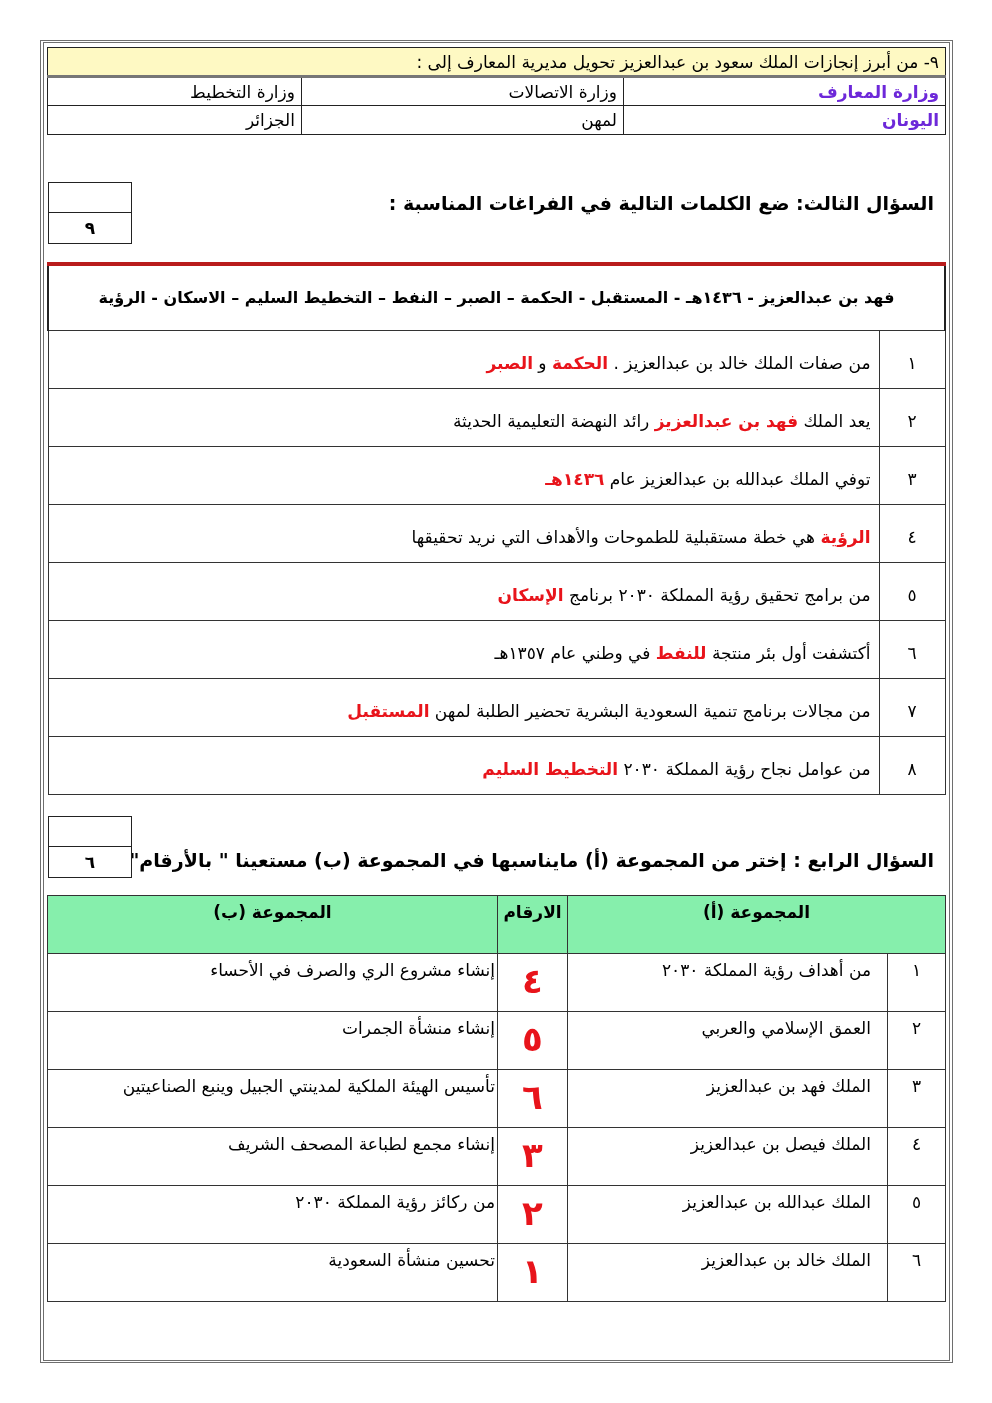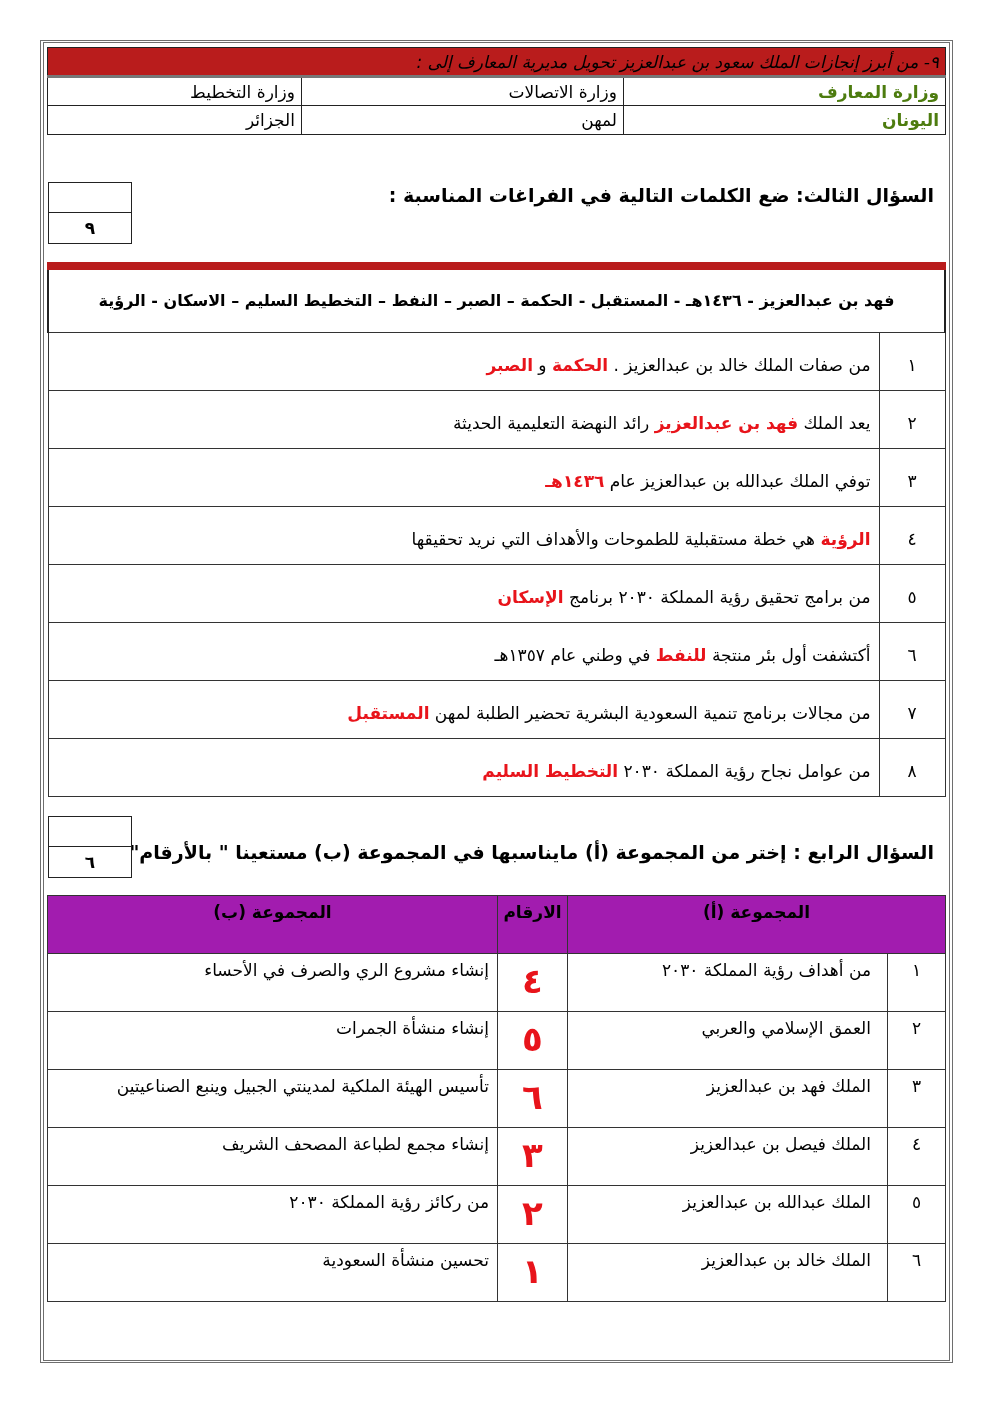--- a/index.html
+++ b/index.html
@@ -14,66 +14,66 @@
 
     
     .mcq {
       position: absolute; left: 47px; top: 47px; width: 899px;
       border-collapse: collapse; direction: rtl;
     }
     .mcq td {
       border: 1px solid #222; height: 29px; padding: 0 6px;
       font-size: 17px; vertical-align: middle; white-space: nowrap;
     }
-    .mcq tr.q-row td { background: #b91c1c; font-style: italic; }
+    .mcq tr.q-row td { background: #fef9c3; }
     .mcq tr.q-row + tr td { border-top: 3px solid #777; }
-    .mcq td.correct { color: #4d7c0f; font-weight: bold; }
+    .mcq td.correct { color: #6d28d9; font-weight: bold; }
 
     
     .section-title {
       position: absolute; right: 58px; font-weight: bold; font-size: 19px;
-      direction: rtl; white-space: nowrap;
+      direction: rtl; white-space: nowrap; margin-top: 8px;
     }
     .score-box {
       position: absolute; left: 48px; width: 84px; border: 1px solid #222;
     }
     .score-box div { height: 30px; border-bottom: 1px solid #222; text-align: center; font-weight: bold; font-size: 17px; line-height: 30px; }
     .score-box div:last-child { border-bottom: none; }
 
     
     .fill-table {
       position: absolute; left: 47px; top: 262px; width: 899px;
       border-collapse: collapse; direction: rtl;
     }
     .fill-table td { border: 1px solid #333; font-size: 17px; vertical-align: middle; }
     .fill-table .bank td {
       height: 66px; text-align: center; font-weight: bold; font-size: 16px;
-      border-top: 8px solid #b91c1c; border-left: 2px solid #222; border-right: 2px solid #222;
+      border-top: 4px solid #b91c1c; border-left: 2px solid #222; border-right: 2px solid #222;
       white-space: nowrap; padding: 0 6px;
     }
     .fill-table .num { width: 66px; text-align: center; }
     .fill-table .row td { height: 58px; padding-top: 8px; }
     .fill-table .sent { padding-right: 8px; white-space: nowrap; }
     .ans { color: #e8141b; font-weight: bold; }
 
     
     .match-table {
       position: absolute; left: 47px; top: 895px; width: 899px;
       border-collapse: collapse; direction: rtl;
     }
     .match-table td, .match-table th { border: 1px solid #333; font-size: 17px; }
     .match-table th {
-      background: #a21caf; height: 58px; vertical-align: top; padding-top: 6px;
+      background: #86efac; height: 58px; vertical-align: top; padding-top: 6px;
       font-weight: bold; font-size: 17px;
     }
     .match-table td { height: 58px; vertical-align: top; padding-top: 6px; white-space: nowrap; }
     .match-table .m-num { width: 58px; text-align: center; }
     .match-table .m-a { width: 320px; padding-right: 16px; }
     .match-table .m-key { width: 70px; text-align: center; color: #e8141b; font-weight: bold; font-size: 34px; padding-top: 0; line-height: 54px; }
-    .match-table .m-b { padding-right: 8px; }
+    .match-table .m-b { padding-right: 2px; }
   </style>
 </head>
 <body>
 
 <div class="page-frame"></div>
 
 <table class="mcq">
   <tbody>
       <tr class="q-row">
     <td colspan="3">٩- من أبرز إنجازات الملك سعود بن عبدالعزيز تحويل مديرية المعارف إلى :</td>

